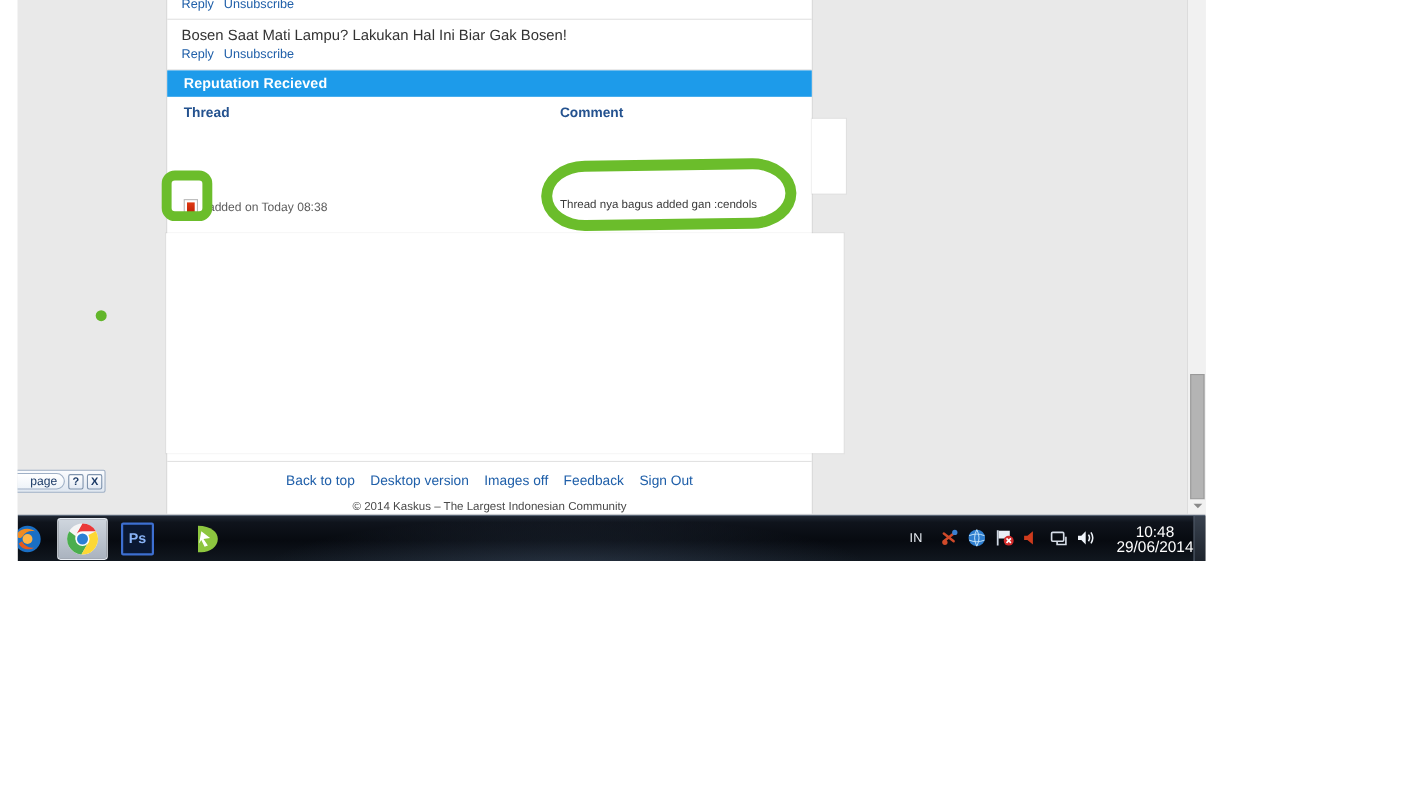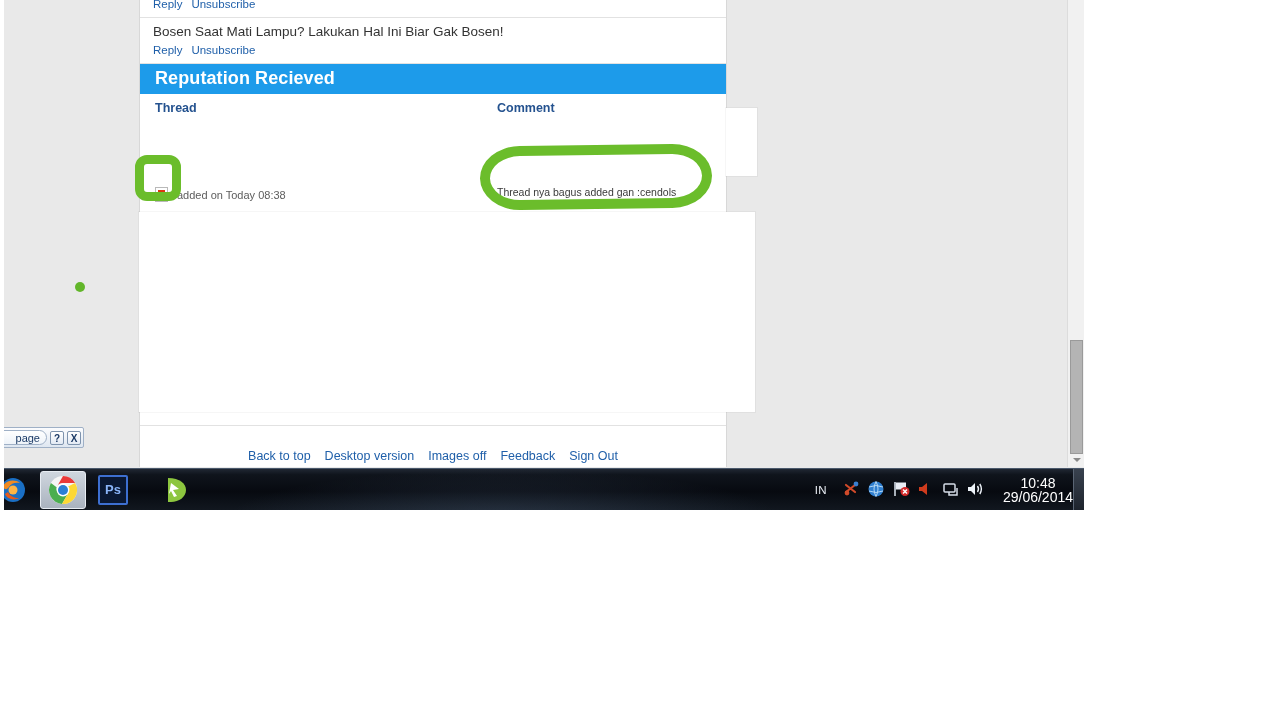--- a/index.html
+++ b/index.html
@@ -18,21 +18,21 @@
   #screen {
     position: relative;
     width: 1280px;
     height: 720px;
     background: #ffffff;
   }
 
   
   #desktop {
     position: absolute;
-    left: 4px; top: 0;
+    left: 16px; top: 0;
     width: 1080px;
     height: 510px;
     background: #e9e9e9;
     overflow: hidden;
   }
 
   
   #browser-viewport {
     position: absolute;
     left: 0; top: 0;
@@ -72,21 +72,21 @@
   .row-links a {
     color: #1f5fa9;
     text-decoration: none;
     margin-right: 9px;
   }
 
   
   .section-bar {
     background: #1d9bea;
     color: #ffffff;
-    font-size: 18px;
+    font-size: 13px;
     font-weight: bold;
     padding: 4px 0 5px 15px;
     letter-spacing: 0.1px;
   }
 
   
   .rep-head {
     position: relative;
     height: 22px;
     padding-top: 3px;
@@ -147,21 +147,21 @@
     position: absolute;
     left: 357px;
     top: 70px;
     font-size: 10.5px;
     color: #3a3a3a;
   }
 
   
   .page-footer {
     text-align: center;
-    padding: 20px 0 9px 0;
+    padding: 8px 0 9px 0;
     border-top: 1px solid #e2e2e2;
   }
   .page-footer a {
     color: #1f5fa9;
     text-decoration: none;
     font-size: 12.5px;
     margin: 0 7px;
   }
   .copyright {
     text-align: center;

